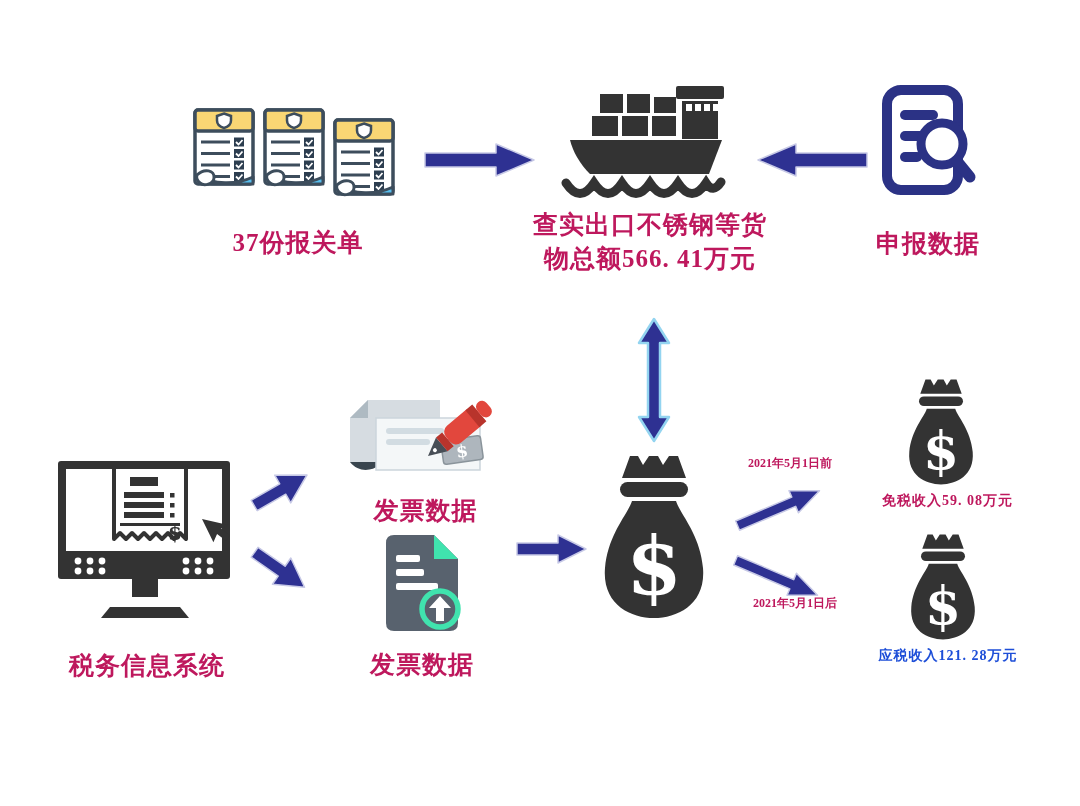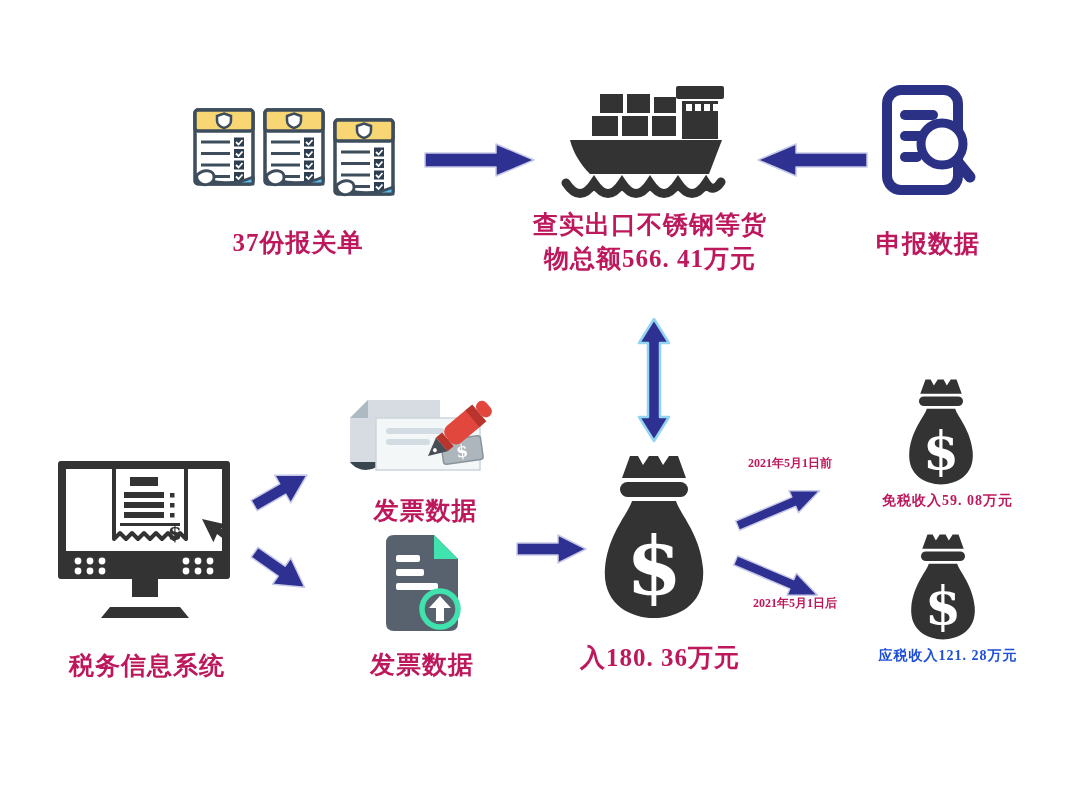--- a/index.html
+++ b/index.html
@@ -188,21 +188,20 @@
 
   <svg class="abs" style="left:516px;top:533px" width="72" height="32" viewBox="0 0 72 32">
     <polygon points="1,10 42,10 42,2 70,16 42,30 42,22 1,22" fill="#2E3192" stroke="#C7C9E6" stroke-width="1.5" stroke-linejoin="round"></polygon>
   </svg>
 
   <svg class="abs" style="left:594px;top:452px" width="120" height="170" viewBox="0 0 120 170">
     <use href="#moneybag"></use>
     <text x="60" y="142" text-anchor="middle" font-size="80" font-weight="bold" fill="#fff" font-family="&quot;DejaVu Serif&quot;,serif">$</text>
   </svg>
   <div class="abs" style="left:540px;top:641px;width:240px">
-    <div class="label lbl-lg" style="position:static">入180. 36万元</div>
   </div>
 
   <div class="label lbl-sm" style="left:716px;top:455px;width:148px">2021年5月1日前</div>
   <svg class="abs rot" style="left:733px;top:494px;transform:rotate(-23deg)" width="92" height="28" viewBox="0 0 92 28">
     <polygon points="1,9 62,9 62,2 90,14 62,26 62,19 1,19" fill="#2E3192" stroke="#C7C9E6" stroke-width="1.5" stroke-linejoin="round"></polygon>
   </svg>
   <svg class="abs rot" style="left:731px;top:564px;transform:rotate(23deg)" width="92" height="28" viewBox="0 0 92 28">
     <polygon points="1,9 62,9 62,2 90,14 62,26 62,19 1,19" fill="#2E3192" stroke="#C7C9E6" stroke-width="1.5" stroke-linejoin="round"></polygon>
   </svg>
   <div class="label lbl-sm" style="left:720px;top:595px;width:150px">2021年5月1日后</div>

